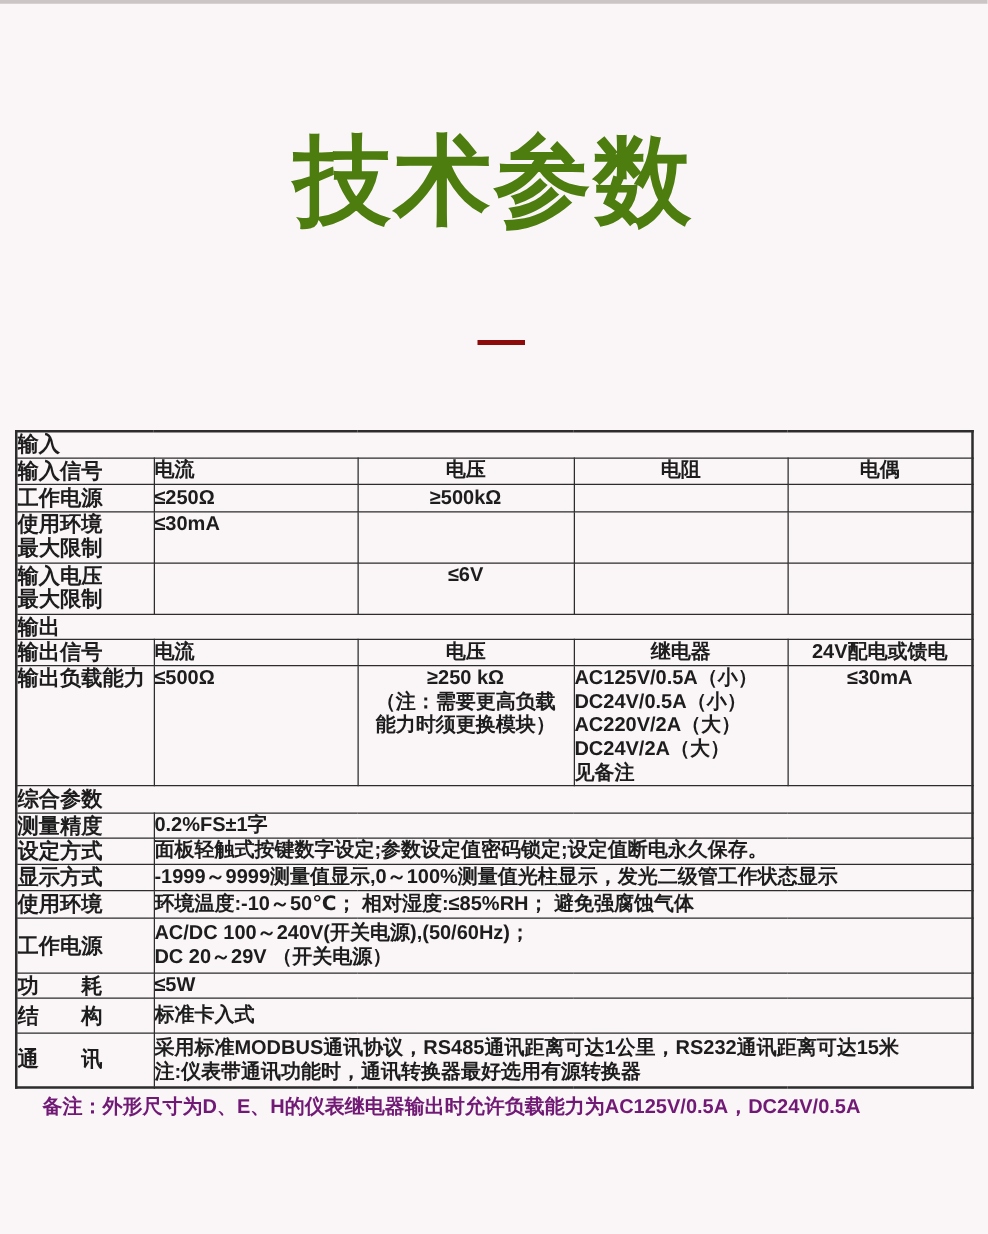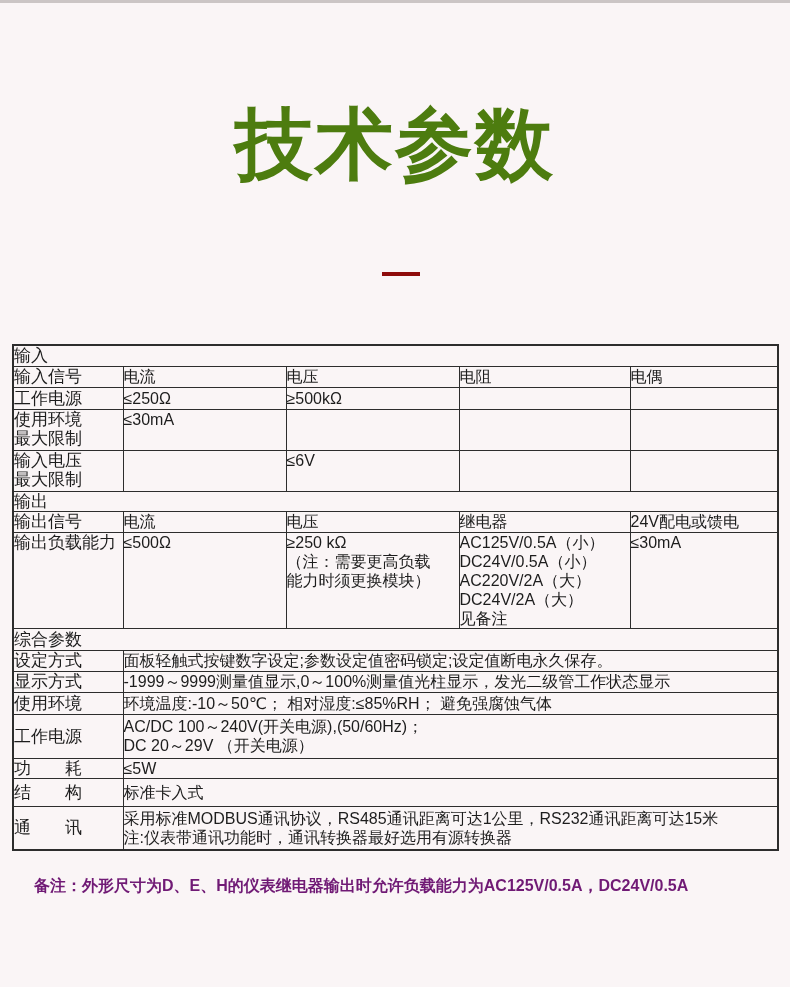--- a/index.html
+++ b/index.html
@@ -15,29 +15,29 @@
     position:absolute;top:98px;left:0;width:790px;
     text-align:center;font-size:78px;font-weight:bold;
     color:#4d7c0f;letter-spacing:2px;line-height:92px;
   }
   .title-dash{position:absolute;top:272px;left:382px;width:38px;height:4px;}
 
   table.spec-table{
     position:absolute;top:344px;left:12px;width:765px;
     border-collapse:collapse;table-layout:fixed;
     border:2px solid #2d2d2d;
-    font-size:16px;font-weight:normal;color:#1d1d1d;
+    font-size:16px;font-weight:bold;color:#1d1d1d;
     line-height:19px;
   }
   table.spec-table td{border:1px solid #2d2d2d;padding:0;overflow:hidden;}
 
   td.section{text-align:left;padding-left:26px;font-size:17px;}
   td.label{font-size:17px;}
   td.c2{text-align:left;padding-left:33px;margin-top:32px;}
-  td.center{}
+  td.center{text-align:center;}
   td.relay{text-align:left;padding-left:18px;}
   td.merged{text-align:left;padding-left:7px;}
   td.vtop{vertical-align:top;padding-top:2px;}
 
   .note{
     position:absolute;top:876px;left:34px;width:740px;
     font-size:16px;font-weight:bold;color:#701a75;line-height:20px;
   }
 </style>
 </head>
@@ -120,20 +120,24 @@
       <div>AC220V/2A（大）</div>
       <div>DC24V/2A（大）</div>
       <div>见备注</div>
     </td>
     <td class="center vtop">≤30mA</td>
   </tr>
 
   <tr style="height:22px">
     <td colspan="5" class="section">综合参数</td>
   </tr>
+  <tr style="height:20px">
+    <td class="label">测量精度</td>
+    <td colspan="4" class="merged">0.2%FS±1字</td>
+  </tr>
   <tr style="height:21px">
     <td class="label">设定方式</td>
     <td colspan="4" class="merged">面板轻触式按键数字设定;参数设定值密码锁定;设定值断电永久保存。</td>
   </tr>
   <tr style="height:21px">
     <td class="label">显示方式</td>
     <td colspan="4" class="merged">-1999～9999测量值显示,0～100%测量值光柱显示，发光二级管工作状态显示</td>
   </tr>
   <tr style="height:22px">
     <td class="label">使用环境</td>

